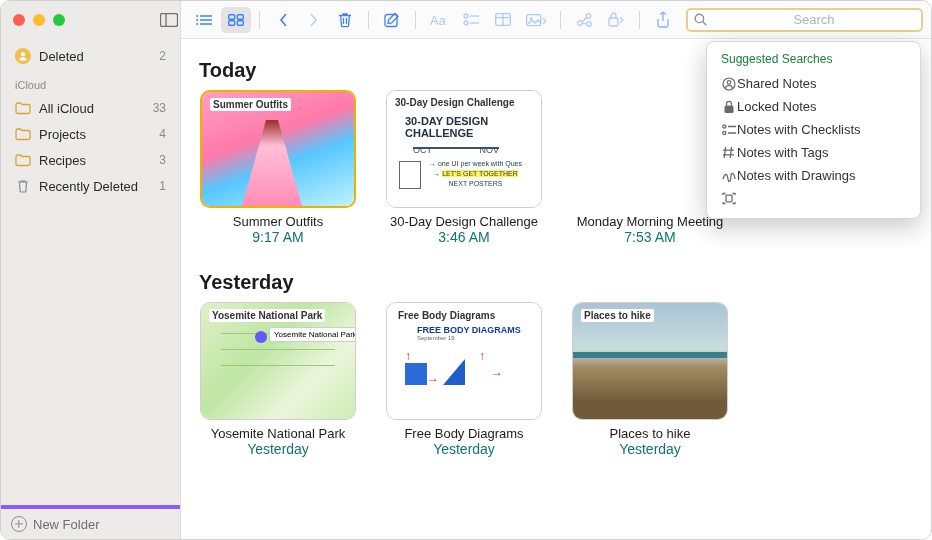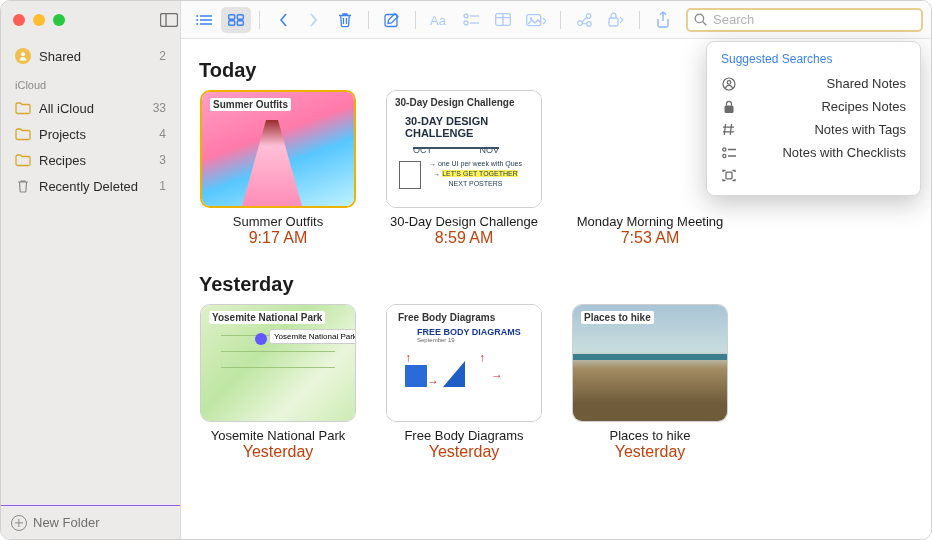--- a/index.html
+++ b/index.html
@@ -36,21 +36,21 @@
   font-size: 11px; color: #8b8b8b; padding: 10px 8px 4px; text-transform: none;
 }
 .sb-shared-icon {
   width: 16px; height: 16px; margin-right: 8px; border-radius: 50%; background:#f0bf4c;
   display:inline-flex; align-items:center; justify-content:center;
 }
 
 #sidebar-footer {
   height: 34px; display: flex; align-items: center; padding: 0 10px;
   color: #6f6f6f; font-size: 13px; gap: 6px;
-  border-top: 1px solid #8b5cf6;
+  border-top: 4px solid #8b5cf6;
 }
 #sidebar-footer .plus-circle { width:16px; height:16px; border:1.3px solid #8a8a8a; border-radius:50%; position:relative; }
 #sidebar-footer .plus-circle::before, #sidebar-footer .plus-circle::after {
   content:""; position:absolute; background:#8a8a8a;
 }
 #sidebar-footer .plus-circle::before { left:50%; top:3px; bottom:3px; width:1.3px; transform:translateX(-50%); }
 #sidebar-footer .plus-circle::after  { top:50%; left:3px; right:3px; height:1.3px; transform:translateY(-50%); }
 
 
 #main { flex: 1; display: flex; flex-direction: column; background:#fff; }
@@ -69,49 +69,49 @@
 .tool-sep { width:1px; height:18px; background:#d8d8d8; margin:0 6px; }
 .tool-chevrons { display:flex; }
 
 
 #searchbox {
   flex: 1; margin-left: 6px; height: 24px; border-radius: 5px;
   border: 2px solid #e9cf8f; background:#fff;
   display:flex; align-items:center; padding:0 6px; gap:6px;
 }
 #searchbox input {
-  border:none; outline:none; flex:1; font-size:13px; color:#333; background:transparent;
+  border:none; outline:none; flex:1; font-size:13px; color:#333; background:transparent;text-align:center;
 }
 #searchbox input::placeholder { color:#b3b3b3; }
 
 
 #content { flex:1; overflow:auto; padding: 12px 18px 20px; }
 .section-heading { font-size: 20px; font-weight:700; color:#1c1c1c; margin: 8px 0 8px; }
 .grid { display:flex; gap: 28px; flex-wrap: wrap; }
 .note-card { width: 158px; text-align:center; }
 .thumb {
   width:156px; height:118px; border:1px solid #cfcfcf; border-radius:10px;
   background:#fff; overflow:hidden; position:relative; margin:0 auto;
 }
 .note-card.selected .thumb { border:2.5px solid #edb200; }
 .thumb .thumb-title {
   position:absolute; top:6px; left:8px; font-size:10px; font-weight:600; color:#333;
 }
 .note-title { margin-top:6px; font-size:13px; color:#1c1c1c; }
-.note-time  { font-size:16px; color:#c2410c; }
+.note-time  { font-size:14px; color:#0f766e; }
 
 
 #suggest-pop {
   position:absolute; top:40px; right:10px; width:215px;
   background:#fff; border:1px solid #d8d8d8; border-radius:8px;
   box-shadow: 0 8px 26px rgba(0,0,0,0.22);
   padding: 6px 4px 8px; font-size:13px; color:#333;
 }
-#suggest-pop .pop-header { font-size:12px; color:#3b82f6; padding:4px 10px 6px; }
-.pop-item { display:flex; align-items:center; gap:18px; padding:4px 10px; border-radius:4px;justify-content:space-between; }
+#suggest-pop .pop-header { font-size:12px; color:#15803d; padding:4px 10px 6px; }
+.pop-item { display:flex; align-items:center; gap:1px; padding:4px 10px; border-radius:4px; }
 .pop-icon { width:15px; height:15px; color:#6a6a6a; display:inline-flex; align-items:center; justify-content:center; }
 
 
 svg { display:block; }
 
 
 .thumb-img { position:absolute; inset:0; }
 .thumb-summer {
   background: linear-gradient(160deg,#ff9ec6 0%, #ff7aa9 40%, #57c7ff 60%, #bff2ff 100%);
 }
@@ -167,21 +167,21 @@
     </div>
 
     <div id="sidebar-body">
       <div class="sb-row">
         <span class="sb-shared-icon">
           <svg width="10" height="10" viewBox="0 0 10 10">
               <circle cx="5" cy="3.2" r="2" fill="#fff"></circle>
               <path d="M1.5 9.5c0-2 1.6-3.4 3.5-3.4s3.5 1.4 3.5 3.4" fill="#fff"></path>
             </svg>
         </span>
-        <span>Shared</span>
+        <span>Deleted</span>
         <span class="count">2</span>
       </div>
 
       <div class="sb-section-label">iCloud</div>
 
       <div class="sb-row">
         <span class="folder-icon">
           <svg width="16" height="14" viewBox="0 0 16 14">
               <path d="M1 3.5c0-.8.7-1.5 1.5-1.5h3L7 3.5h6.5c.8 0 1.5.7 1.5 1.5v6c0 .8-.7 1.5-1.5 1.5h-11C1.7 12.5 1 11.8 1 11V3.5z" fill="none" stroke="#d9a629" stroke-width="1.3"></path>
             </svg>
@@ -356,21 +356,21 @@
             <div class="thumb-img thumb-design">
               <span class="dl1">30-DAY DESIGN</span>
               <span class="dl2">CHALLENGE</span>
               <span class="arrow"></span>
               <span class="cal"></span>
               <span class="bullets" id="design-bullets">→ one UI per week with Ques<br>→ <span class="hl">LET'S GET TOGETHER</span><br>NEXT POSTERS</span>
             </div>
             <span class="thumb-title">30-Day Design Challenge</span>
           </div>
           <div class="note-title">30-Day Design Challenge</div>
-          <div class="note-time">8:59 AM</div>
+          <div class="note-time">3:46 AM</div>
         </div>
 
         <div class="note-card">
           <div class="thumb" style="visibility:hidden"></div>
           <div class="note-title">Monday Morning Meeting</div>
           <div class="note-time">7:53 AM</div>
         </div>
       </div>
 
       <div class="section-heading" style="margin-top:26px">Yesterday</div>
@@ -431,43 +431,51 @@
       </span>
       <span>Shared Notes</span>
     </div>
     <div class="pop-item">
       <span class="pop-icon">
         <svg width="12" height="14" viewBox="0 0 12 14" stroke="currentColor" fill="currentColor" stroke-width="0">
             <rect x="1.5" y="5.5" width="9" height="7.5" rx="1.5"></rect>
             <path d="M3.5 5.5V4c0-1.5 1.1-2.7 2.5-2.7S8.5 2.5 8.5 4v1.5" fill="none" stroke="currentColor" stroke-width="1.3"></path>
           </svg>
       </span>
-      <span>Recipes Notes</span>
+      <span>Locked Notes</span>
+    </div>
+    <div class="pop-item">
+      <span class="pop-icon">
+        <svg width="14" height="12" viewBox="0 0 14 12" stroke="currentColor" fill="none" stroke-width="1.3">
+            <circle cx="2.3" cy="2.5" r="1.6"></circle>
+            <line x1="6" y1="2.5" x2="14" y2="2.5"></line>
+            <circle cx="2.3" cy="9" r="1.6"></circle>
+            <line x1="6" y1="9" x2="14" y2="9"></line>
+          </svg>
+      </span>
+      <span>Notes with Checklists</span>
     </div>
     <div class="pop-item">
       <span class="pop-icon">
         <svg width="13" height="13" viewBox="0 0 13 13" stroke="currentColor" fill="none" stroke-width="1.3">
             <line x1="3.6" y1="1" x2="2.2" y2="12"></line>
             <line x1="9.6" y1="1" x2="8.2" y2="12"></line>
             <line x1="1" y1="4.2" x2="12" y2="4.2"></line>
             <line x1="1" y1="8.8" x2="12" y2="8.8"></line>
           </svg>
       </span>
       <span>Notes with Tags</span>
     </div>
     <div class="pop-item">
       <span class="pop-icon">
         <svg width="14" height="12" viewBox="0 0 14 12" stroke="currentColor" fill="none" stroke-width="1.3">
-            <circle cx="2.3" cy="2.5" r="1.6"></circle>
-            <line x1="6" y1="2.5" x2="14" y2="2.5"></line>
-            <circle cx="2.3" cy="9" r="1.6"></circle>
-            <line x1="6" y1="9" x2="14" y2="9"></line>
-          </svg>
-      </span>
-      <span>Notes with Checklists</span>
+            <path d="M1 9c2-6 4-6 5 0s3 1 3-3 3-4 4 3"></path>
+          </svg>
+      </span>
+      <span>Notes with Drawings</span>
     </div>
     <div class="pop-item">
       <span class="pop-icon">
         <svg width="14" height="13" viewBox="0 0 14 13" stroke="currentColor" fill="none" stroke-width="1.3">
             <path d="M1 3V1.5h2.5M13 3V1.5h-2.5M1 10v1.5h2.5M13 10v1.5h-2.5"></path>
             <rect x="4" y="3.2" width="6" height="6.6" rx="0.7"></rect>
           </svg>
       </span>
     </div>
   </div>

